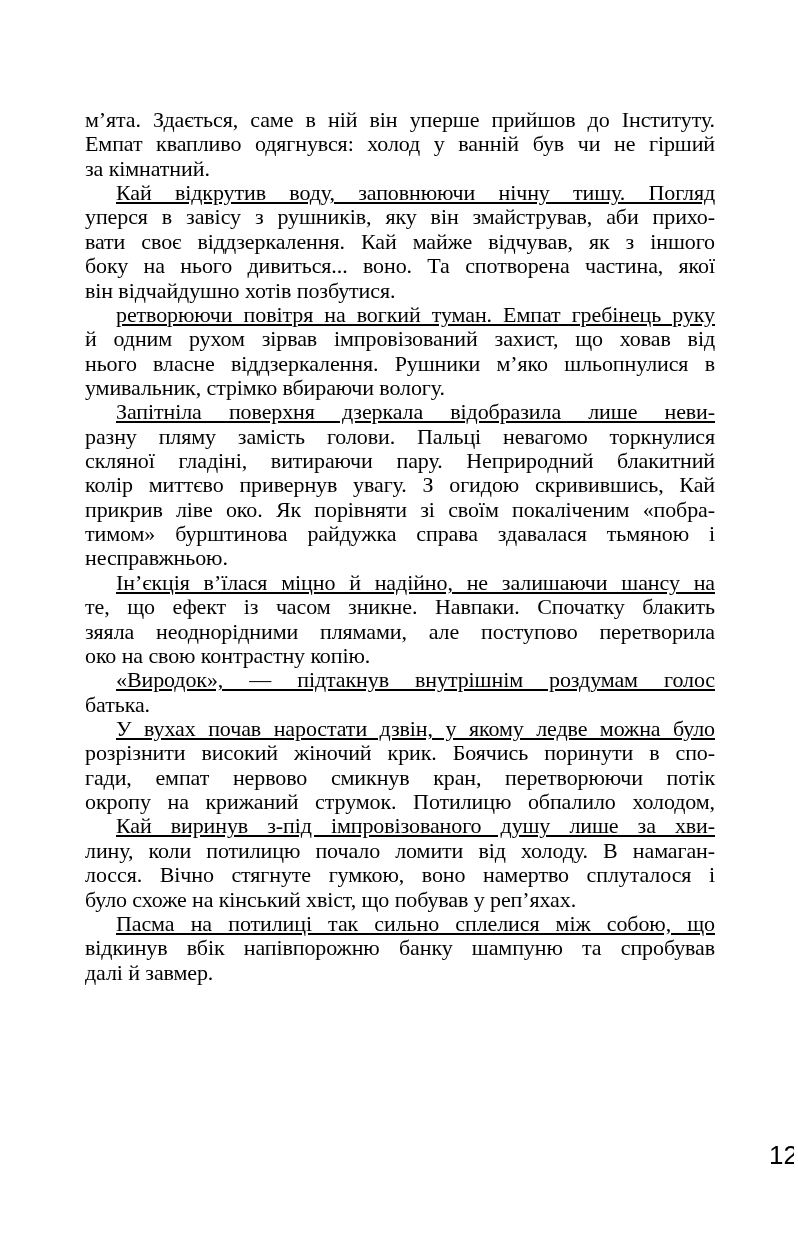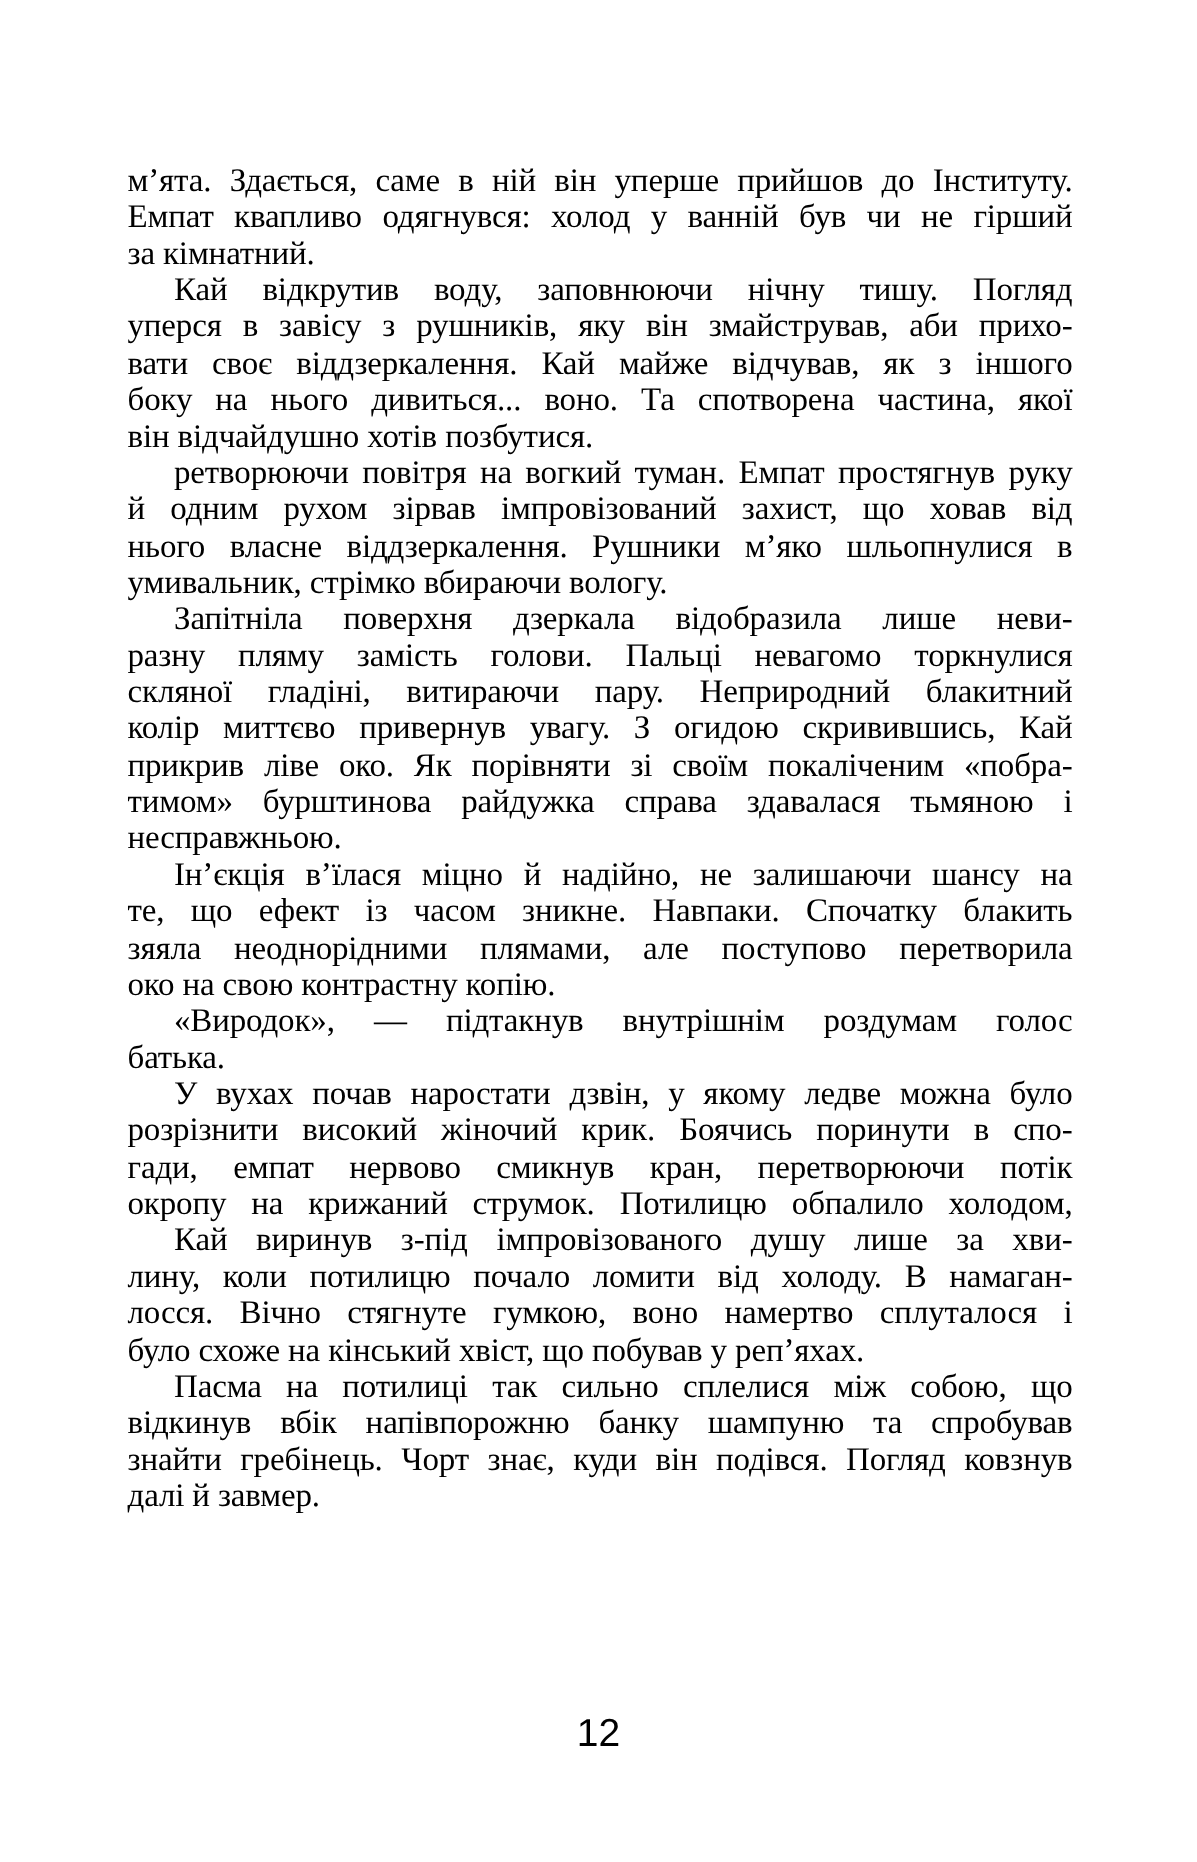--- a/index.html
+++ b/index.html
@@ -33,27 +33,28 @@
     display: block;
     height: 24.37px;
     text-align: justify;
     text-align-last: justify;
   }
   .line.last {
     text-align-last: left;
   }
   .para.indent .line:first-child {
     text-indent: 31px;
+    text-decoration: underline;
   }
   .page-number {
     position: absolute;
     top: 1140px;
     left: 0;
     width: 798px;
-    text-align: center;
+    text-align: right;
     font-family: "Liberation Sans", sans-serif;
     font-size: 26px;
     color: #000000;
   }
 </style>
 </head>
 <body>
 
 <div class="page">
   <div class="text-block">
@@ -63,21 +64,21 @@
         <span class="line last">за кімнатний.</span>
       </p>
       <p class="para indent">
         <span class="line">Кай відкрутив воду, заповнюючи нічну тишу. Погляд</span>
         <span class="line">уперся в завісу з рушників, яку він змайстрував, аби прихо-</span>
         <span class="line">вати своє віддзеркалення. Кай майже відчував, як з іншого</span>
         <span class="line">боку на нього дивиться... воно. Та спотворена частина, якої</span>
         <span class="line last">він відчайдушно хотів позбутися.</span>
       </p>
       <p class="para indent">
-        <span class="line">ретворюючи повітря на вогкий туман. Емпат простягнув руку</span>
+        <span class="line">ретворюючи повітря на вогкий туман. Емпат гребінець руку</span>
         <span class="line">й одним рухом зірвав імпровізований захист, що ховав від</span>
         <span class="line">нього власне віддзеркалення. Рушники м’яко шльопнулися в</span>
         <span class="line last">умивальник, стрімко вбираючи вологу.</span>
       </p>
       <p class="para indent">
         <span class="line">Запітніла поверхня дзеркала відобразила лише неви-</span>
         <span class="line">разну пляму замість голови. Пальці невагомо торкнулися</span>
         <span class="line">скляної гладіні, витираючи пару. Неприродний блакитний</span>
         <span class="line">колір миттєво привернув увагу. З огидою скривившись, Кай</span>
         <span class="line">прикрив ліве око. Як порівняти зі своїм покаліченим «побра-</span>
@@ -102,18 +103,17 @@
       </p>
       <p class="para indent">
         <span class="line">Кай виринув з-під імпровізованого душу лише за хви-</span>
         <span class="line">лину, коли потилицю почало ломити від холоду. В намаган-</span>
         <span class="line">лосся. Вічно стягнуте гумкою, воно намертво сплуталося і</span>
         <span class="line last">було схоже на кінський хвіст, що побував у реп’яхах.</span>
       </p>
       <p class="para indent">
         <span class="line">Пасма на потилиці так сильно сплелися між собою, що</span>
         <span class="line">відкинув вбік напівпорожню банку шампуню та спробував</span>
-        <span class="line">знайти гребінець. Чорт знає, куди він подівся. Погляд ковзнув</span>
         <span class="line last">далі й завмер.</span>
       </p>
     </div>
   <div class="page-number">12</div>
 </div>
 
 </body></html>

